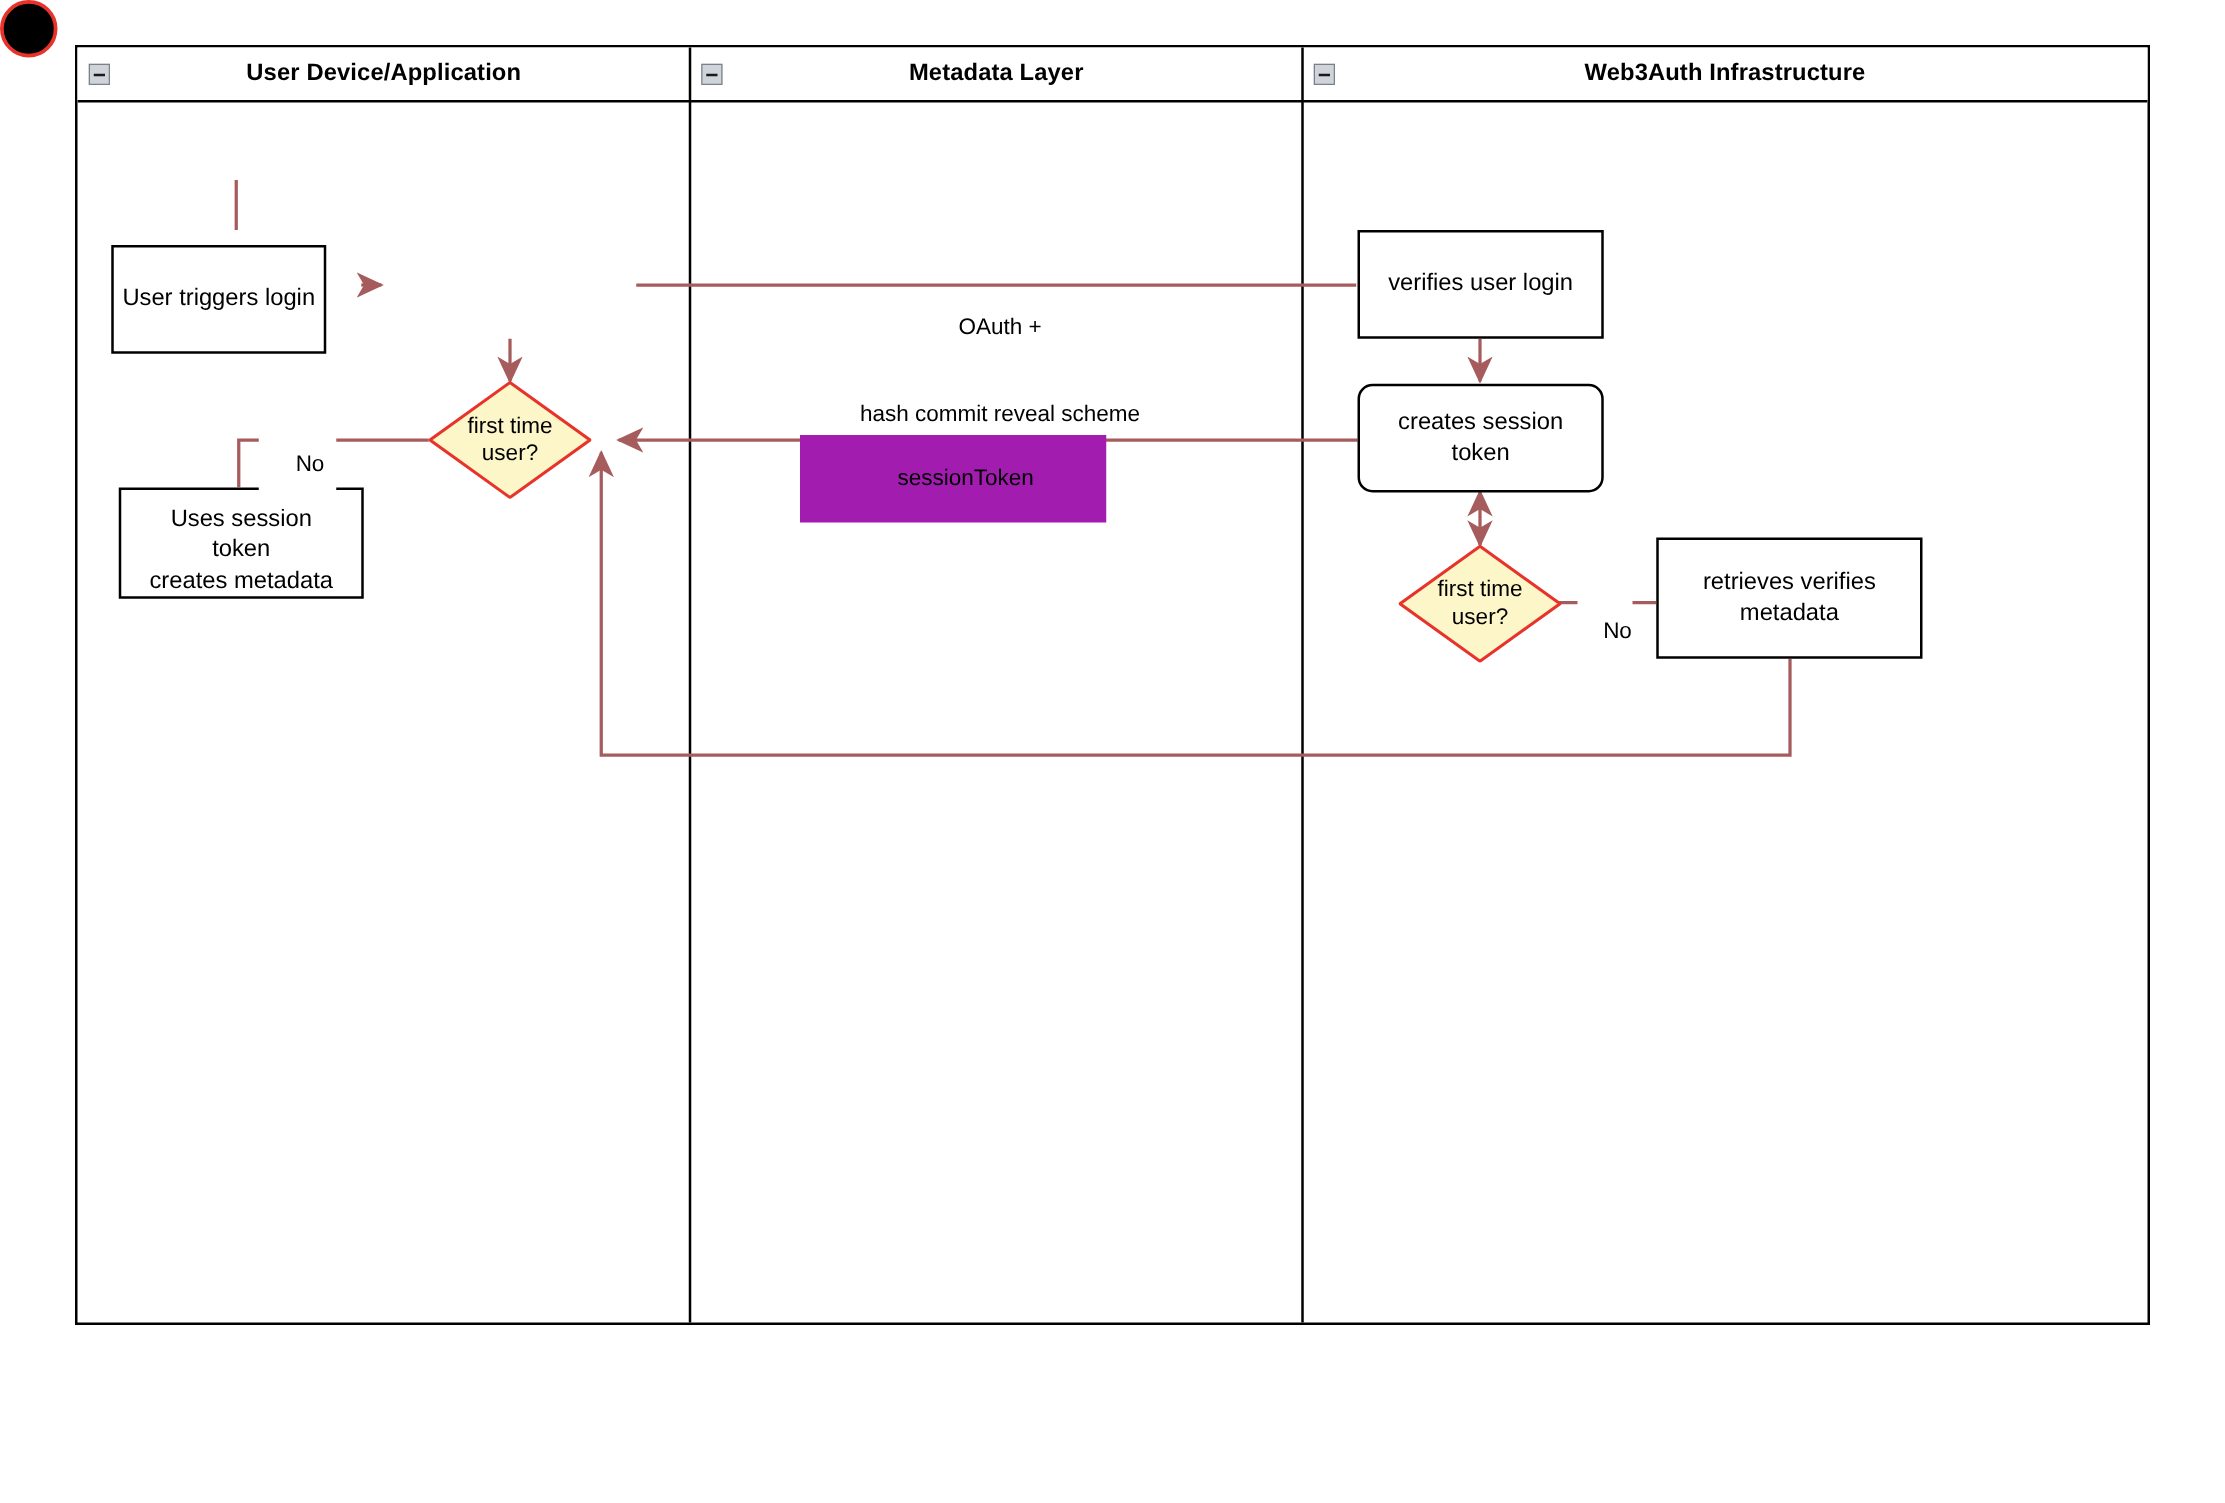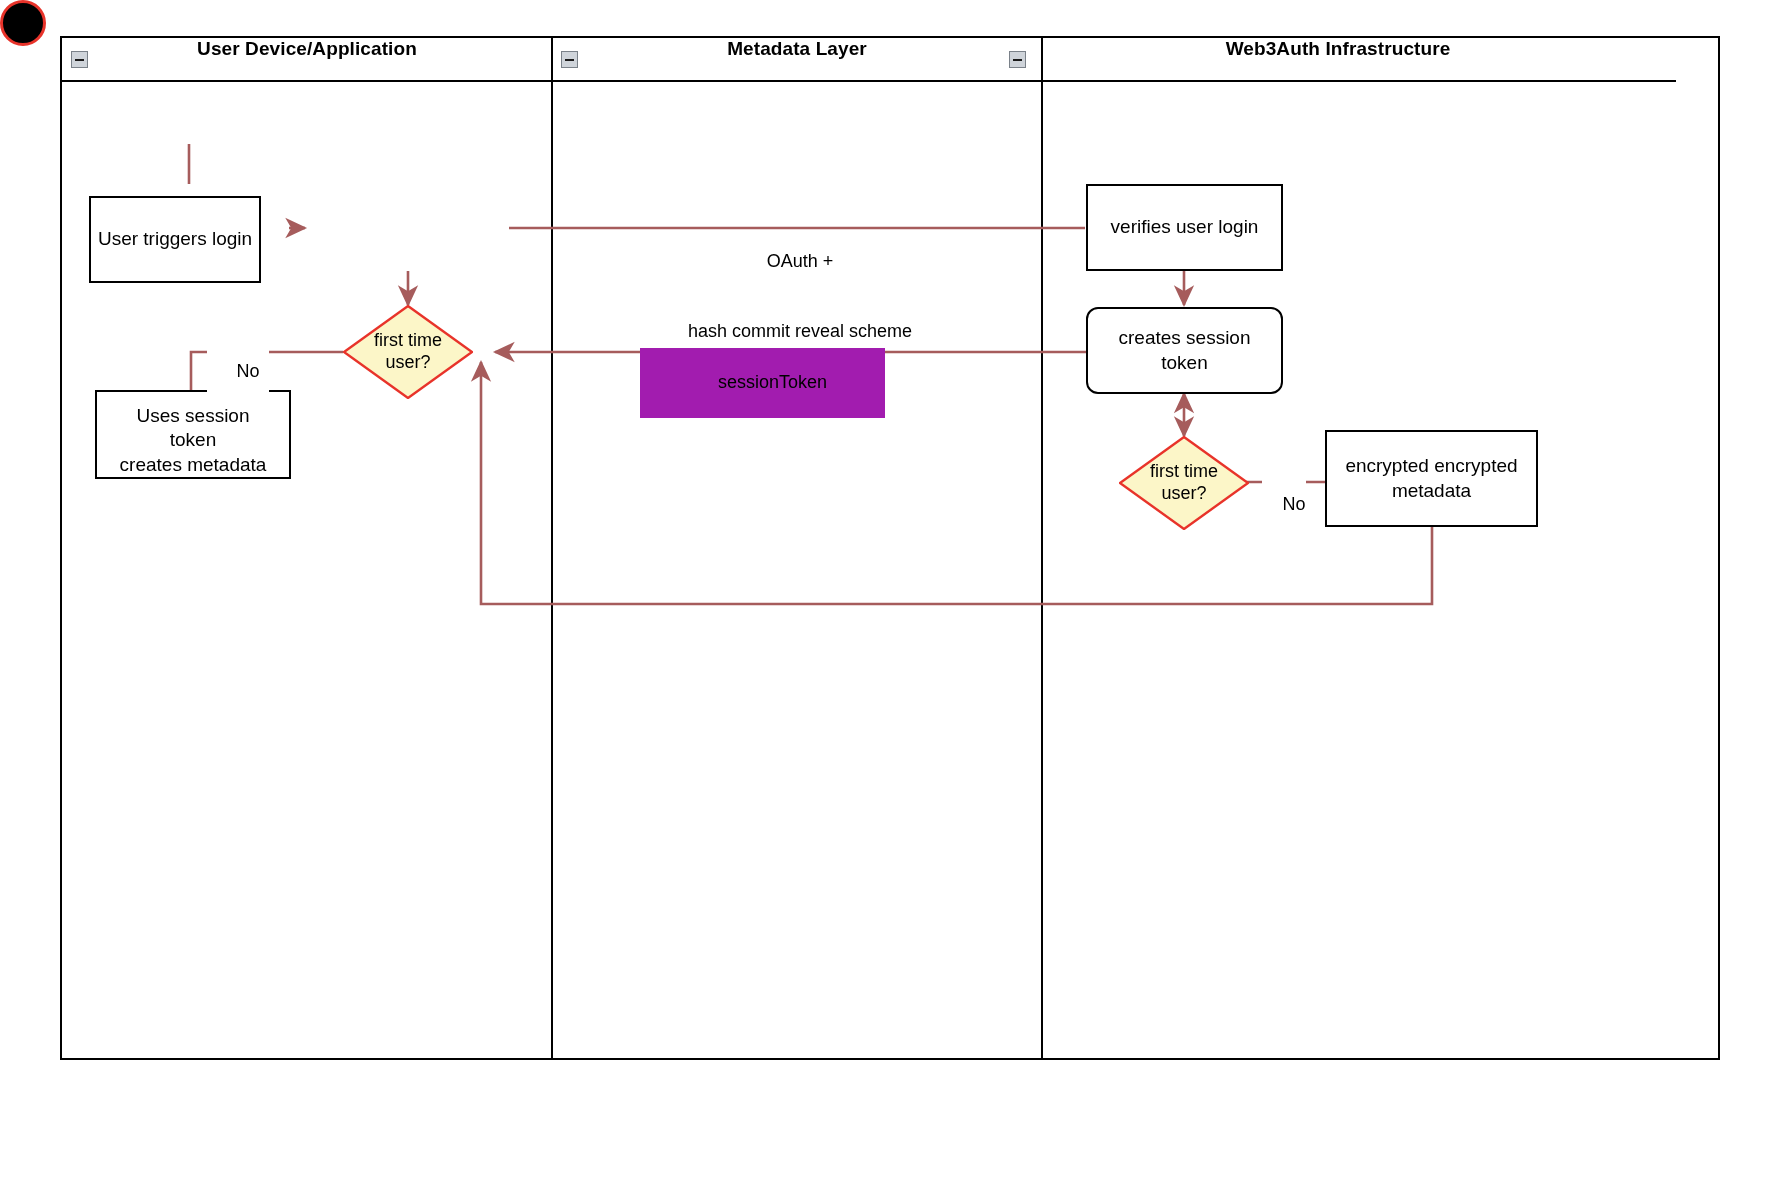--- a/index.html
+++ b/index.html
@@ -2,21 +2,21 @@
 <html><head>
 <meta charset="utf-8">
 <style>
   html,body{margin:0;padding:0;background:#ffffff;}
   body{font-family:"Liberation Sans", sans-serif;}
   #canvas{position:relative;width:1780px;height:1202px;background:#ffffff;overflow:hidden;}
 
   .pool{position:absolute;border:2px solid #000;background:#fff;box-sizing:border-box;}
   .lane{position:absolute;box-sizing:border-box;}
   .lane-head{position:absolute;left:0;top:0;right:0;height:44px;border-bottom:2px solid #000;background:#fff;
-             display:flex;justify-content:center;box-sizing:border-box;}
+             display:flex;align-items:center;justify-content:center;box-sizing:border-box;}
   .lane-title{font-size:19px;font-weight:bold;color:#000;letter-spacing:0.1px;}
   .collapse-box{position:absolute;left:9px;top:13px;width:17px;height:17px;background:#cfd4da;
                 border:1px solid #7a8189;box-sizing:border-box;display:flex;align-items:center;justify-content:center;}
   .collapse-box i{display:block;width:9px;height:2px;background:#1a1a1a;}
   .lane-div{position:absolute;top:0;bottom:0;width:2px;background:#000;}
 
   .node{position:absolute;box-sizing:border-box;display:flex;align-items:center;justify-content:center;
         text-align:center;color:#000;}
   .act{border:2px solid #000;background:#fff;font-size:19px;line-height:1.28;}
   .start-node{border-radius:50%;background:#000;border:3px solid #e8332a;box-sizing:border-box;}
@@ -48,21 +48,21 @@
 
   <div class="lane" style="left:552px;top:38px;width:490px;height:1020px;">
     <div class="lane-head">
       <div class="collapse-box">
           <i></i>
         </div>
       <div class="lane-title">Metadata Layer</div>
     </div>
   </div>
 
-  <div class="lane" style="left:1000px;top:38px;width:676px;height:1020px;">
+  <div class="lane" style="left:1042px;top:38px;width:676px;height:1020px;">
     <div class="lane-head">
       <div class="collapse-box">
           <i></i>
         </div>
       <div class="lane-title">Web3Auth Infrastructure</div>
     </div>
   </div>
 
   <div class="lane-div" style="left:551px;top:38px;height:1020px;"></div>
   <div class="lane-div" style="left:1041px;top:38px;height:1020px;"></div>
@@ -136,21 +136,21 @@
     <svg width="130" height="94" viewBox="0 0 130 94">
       <polygon points="65,1 129,47 65,93 1,47" fill="#fcf6c8" stroke="#e8332a" stroke-width="2.4"></polygon>
     </svg>
     <div class="diamond-label">
       <span>first time</span>
       <span>user?</span>
     </div>
   </div>
 
   <div class="node act" style="left:1325px;top:430px;width:213px;height:97px;flex-direction:column;">
-    <span>encrypted encrypted</span>
+    <span>retrieves verifies</span>
     <span>metadata</span>
   </div>
 
   <div class="edge-label" style="left:620px;top:203px;width:360px;">
     <div>OAuth +</div>
     <div>hash commit reveal scheme</div>
   </div>
 
   <div class="edge-label" style="left:640px;top:348px;width:245px;background:#a21caf;">
     <span>sessionToken</span>

